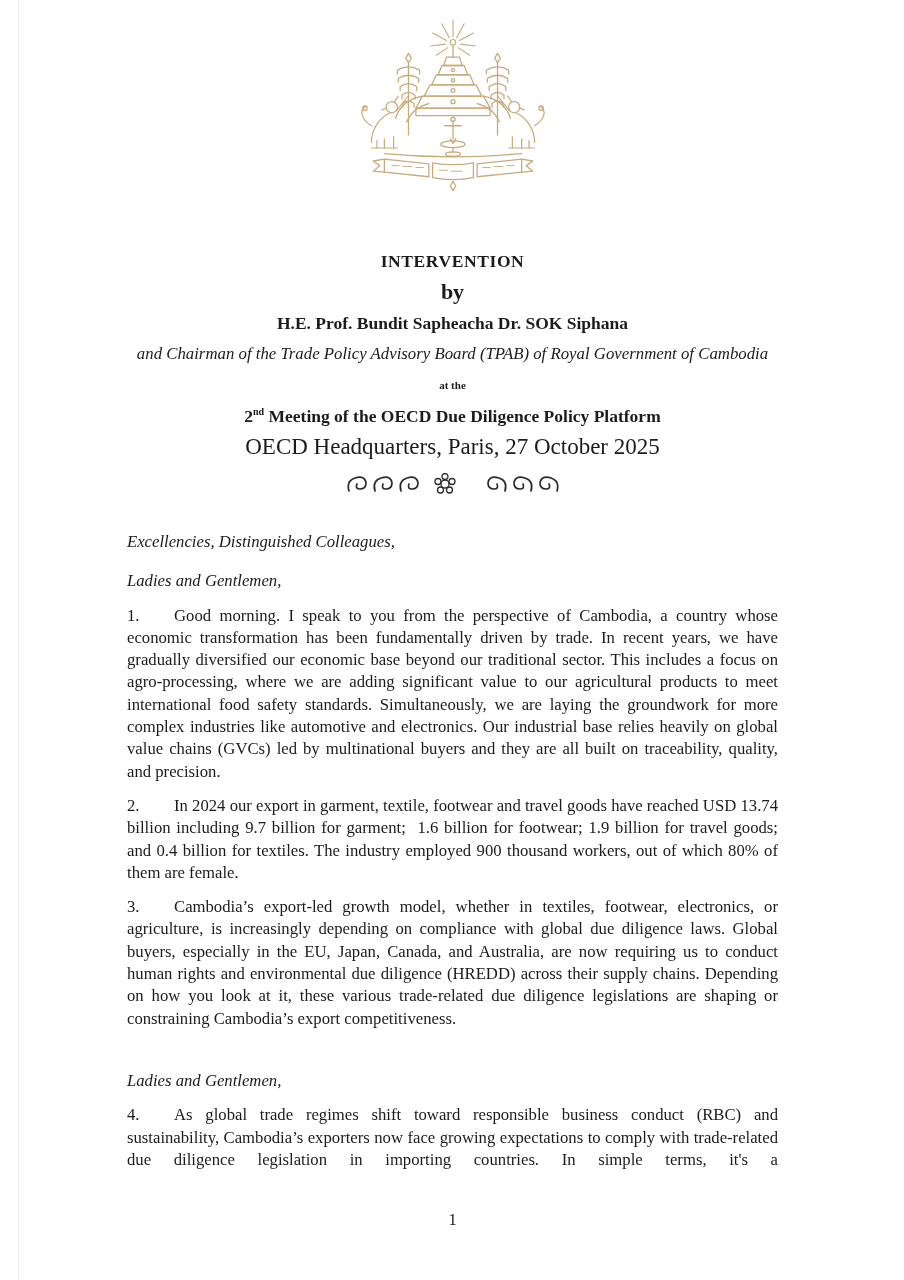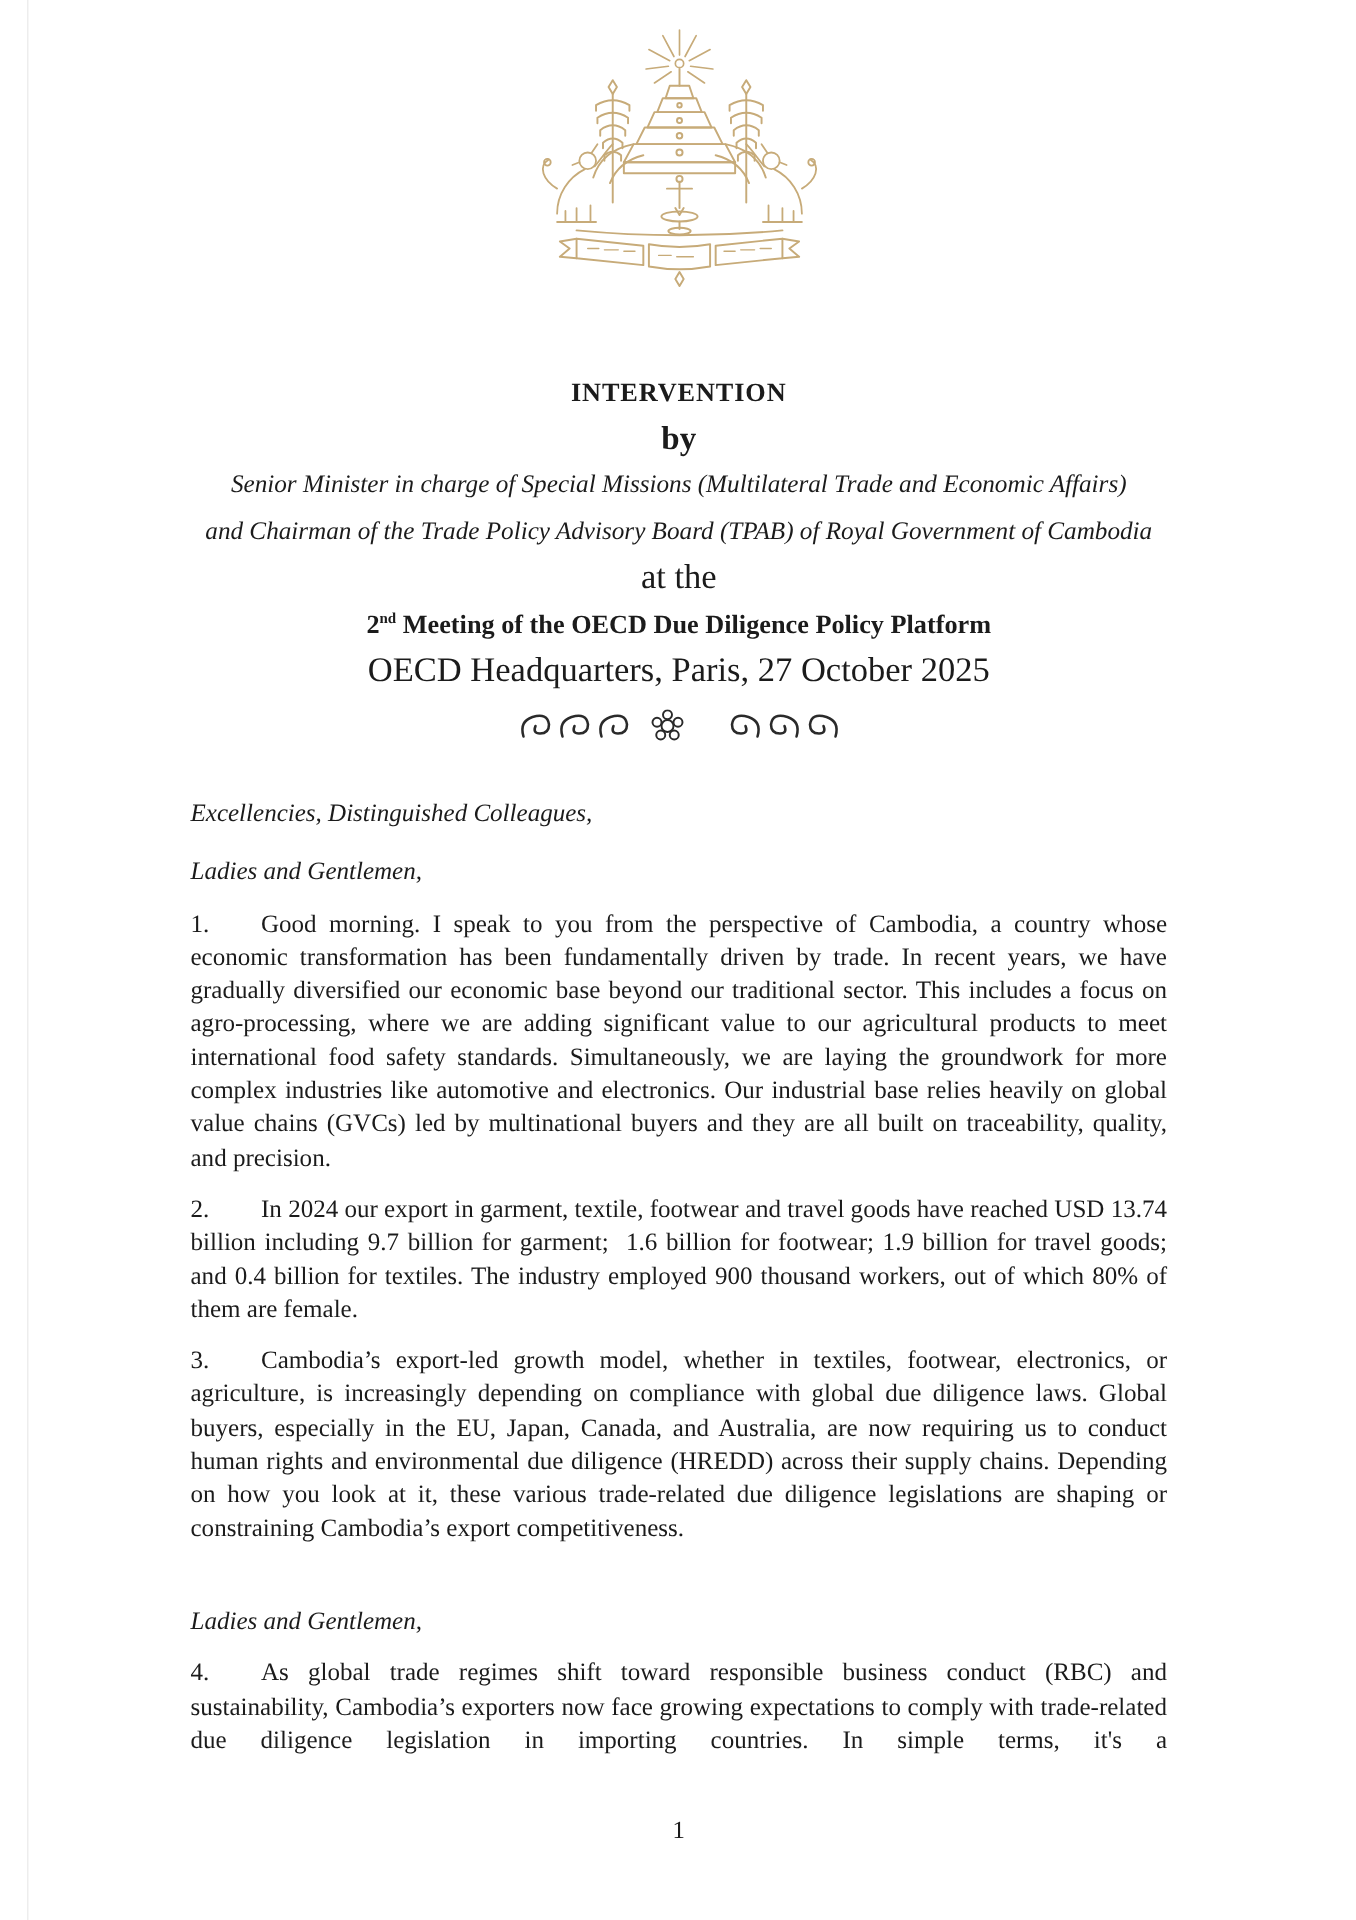--- a/index.html
+++ b/index.html
@@ -19,21 +19,21 @@
   
   .emblem-wrap { width: 100%; text-align: center; height: 205px; }
   .emblem-wrap svg { display: inline-block; }
   
   .title-block { margin-top: 34px; text-align: center; }
   .title-block p { margin: 0 0 11px 0; line-height: 20px; }
   .doc-type { font-weight: bold; font-size: 17.5px; letter-spacing: 0.6px; }
   .by-line { font-weight: bold; font-size: 22px; }
   .speaker { font-weight: bold; font-size: 17.5px; }
   .role { font-style: italic; font-size: 16.8px; }
-  .at-line { font-size: 23px; }
+  .at-line { font-size: 11px; font-weight: bold; }
   .event { font-weight: bold; font-size: 17.5px; }
   .event sup { font-size: 10px; line-height: 0; text-align: center; }
   .venue { font-size: 23px; }
   .ornament { margin-top: 16px; text-align: center; height: 24px; }
   
   .body { margin-top: 34px; font-size: 16.7px; line-height: 22.3px; }
   .salutation { font-style: italic; margin: 17px 0 9px 0; }
   .salutation.spaced { margin-top: 40px; }
   .para { margin: 12px 0 9px 0; text-align: justify; }
   .para .pnum { display: inline-block; width: 47px; }
@@ -143,21 +143,21 @@
           <path d="M142,165 h8 M154,164 h10 M168,163 h8"></path>
         </g>
         <path d="M110,180 l3,5 l-3,5 l-3,-5 z"></path>
       </g>
     </svg>
   </div>
 
   <div class="title-block">
     <p class="doc-type">INTERVENTION</p>
     <p class="by-line">by</p>
-    <p class="role">Senior Minister in charge of Special Missions (Multilateral Trade and Economic Affairs)</p>
+    <p class="speaker">H.E. Prof. Bundit Sapheacha Dr. SOK Siphana</p>
     <p class="role">and Chairman of the Trade Policy Advisory Board (TPAB) of Royal Government of Cambodia</p>
     <p class="at-line">at the</p>
     <p class="event"><span>2</span><sup>nd</sup><span> Meeting of the OECD Due Diligence Policy Platform</span></p>
     <p class="venue">OECD Headquarters, Paris, 27 October 2025</p>
     <div class="ornament">
       <svg width="216" height="24" viewBox="0 0 216 24">
         <g stroke="#2a2a2a" fill="none" stroke-width="1.7" stroke-linecap="round">
           <path d="M4,18 Q1,8 10,5 Q20,2 21,10 Q21,16 15,16 Q10,16 12,11"></path>
           <path d="M30,18 Q27,8 36,5 Q46,2 47,10 Q47,16 41,16 Q36,16 38,11"></path>
           <path d="M56,18 Q53,8 62,5 Q72,2 73,10 Q73,16 67,16 Q62,16 64,11"></path>

